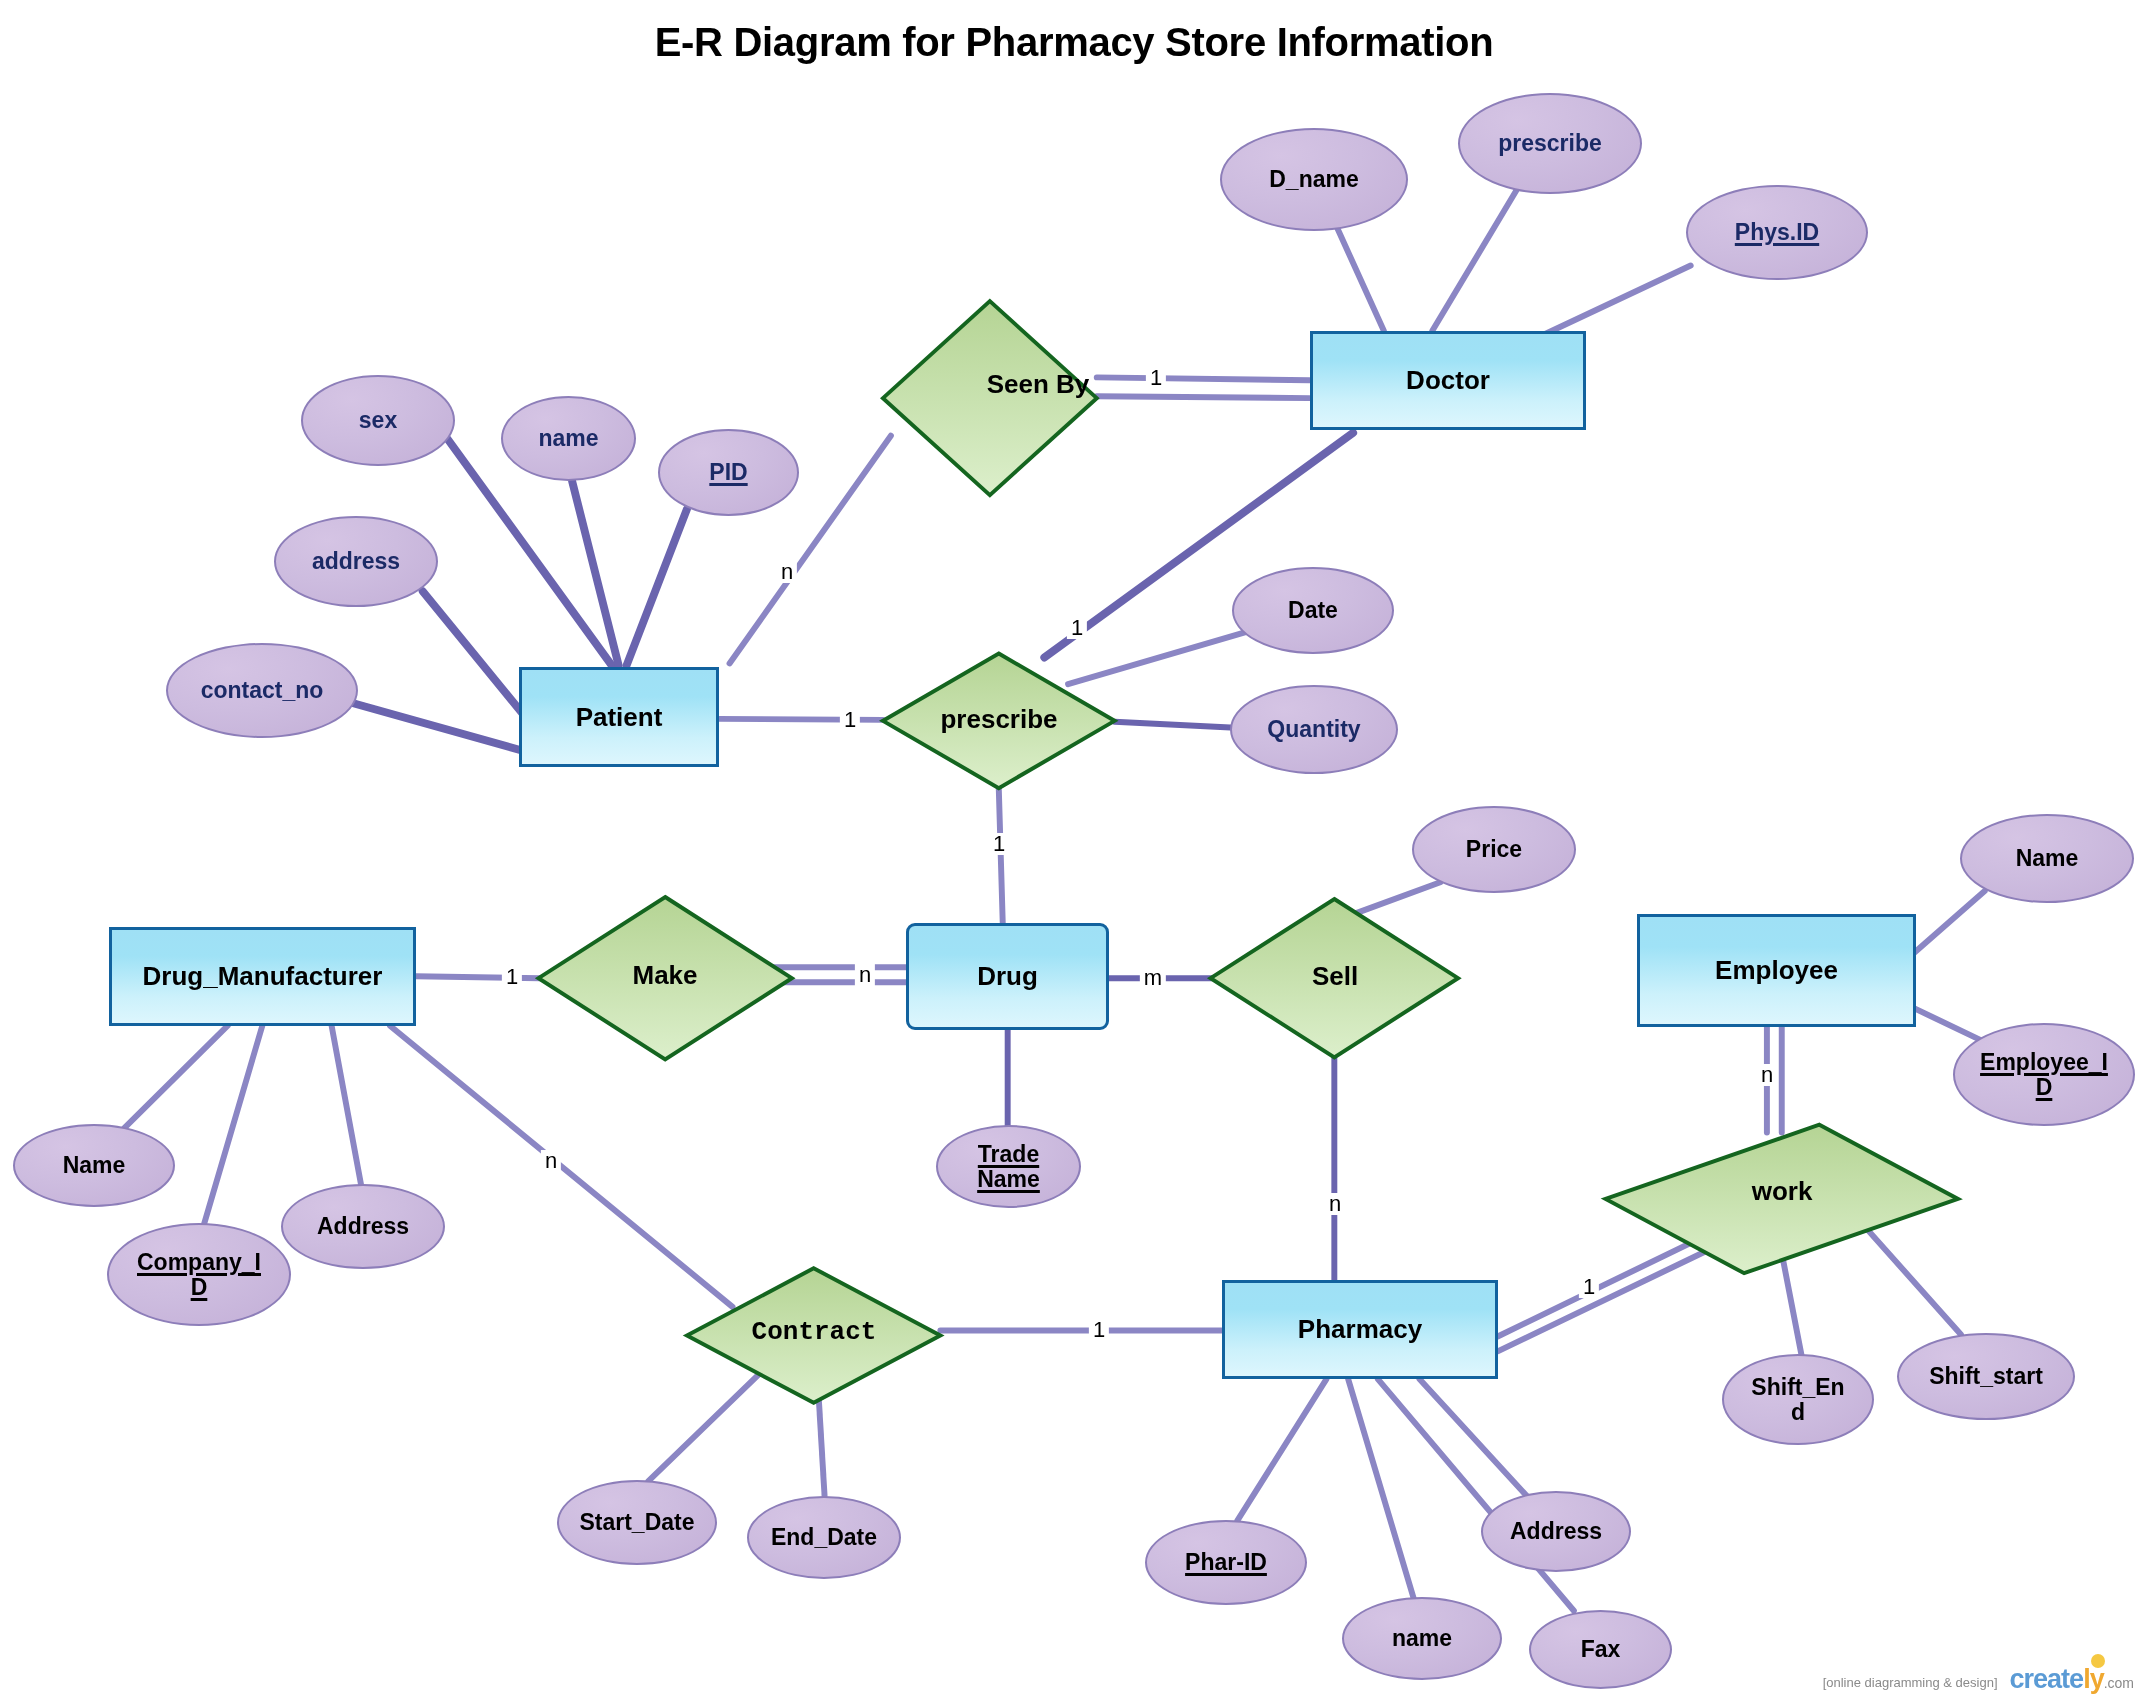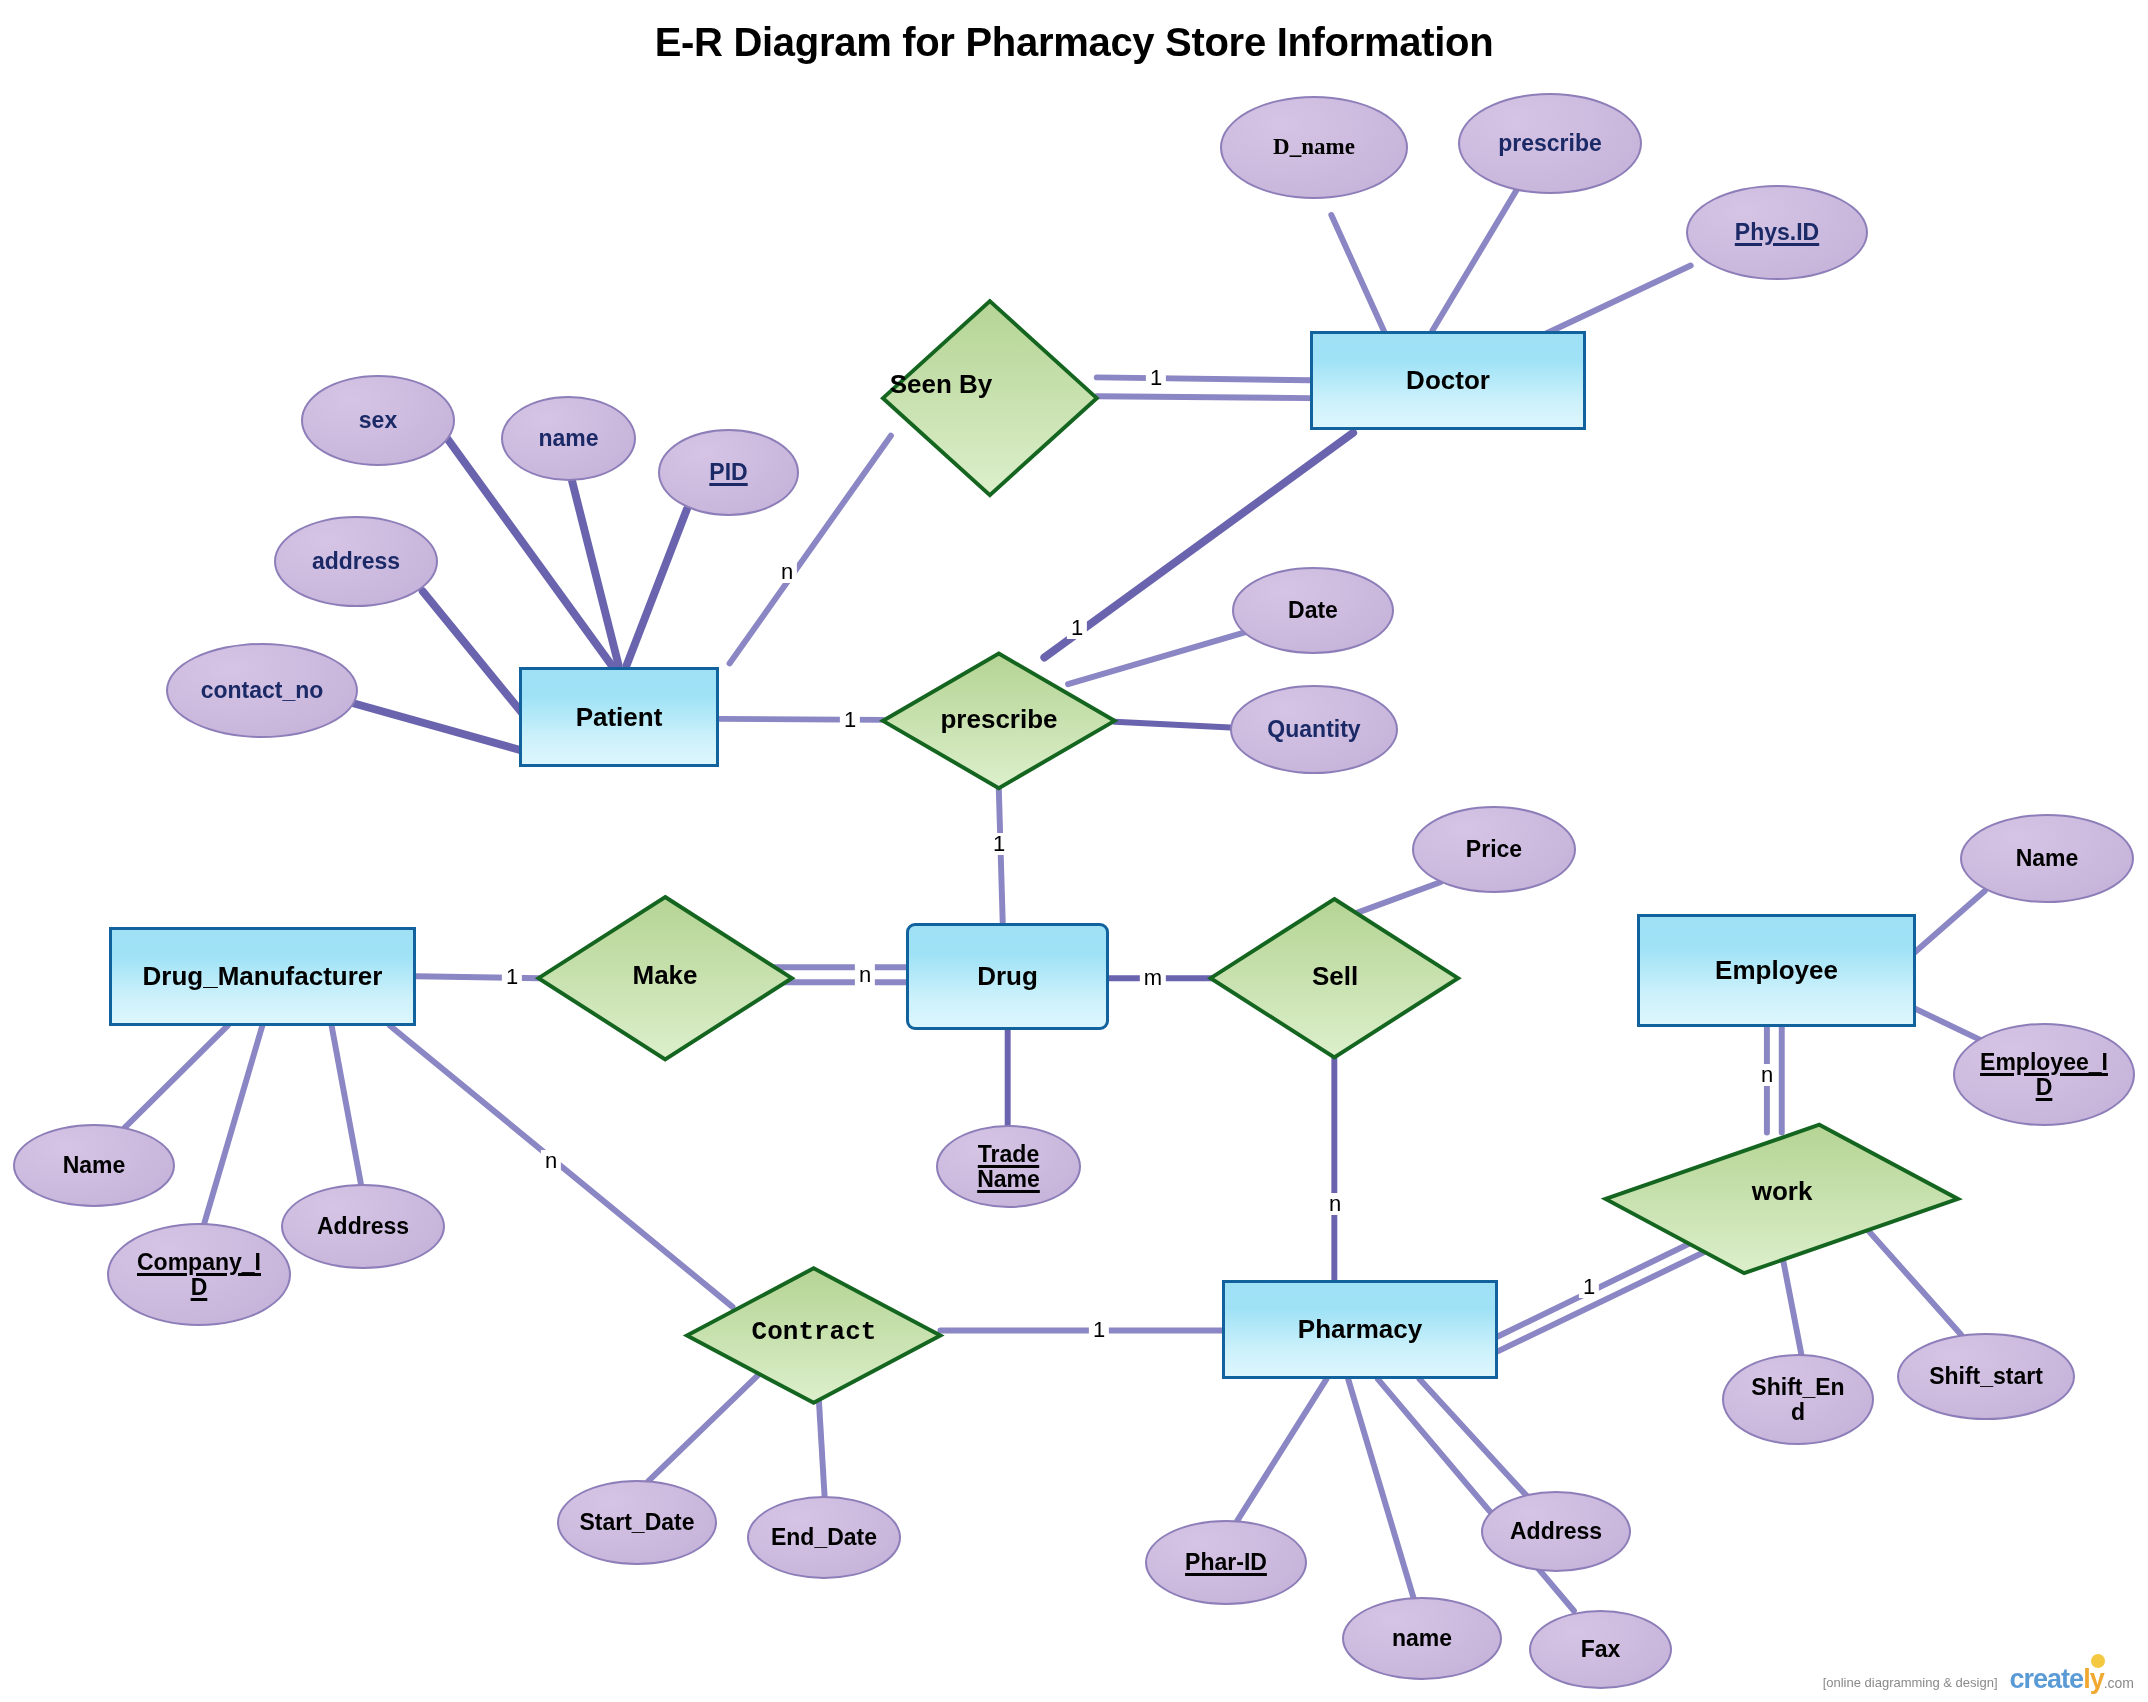--- a/index.html
+++ b/index.html
@@ -220,21 +220,21 @@
 <div class="node entity" style="left:906px; top:923px; width:203px; height:107px;border-radius:9px;">
   <span>Drug</span>
 </div>
 <div class="node entity" style="left:1222px; top:1280px; width:276px; height:99px;">
   <span>Pharmacy</span>
 </div>
 <div class="node entity" style="left:1637px; top:914px; width:279px; height:113px;">
   <span>Employee</span>
 </div>
 
-<div class="rel-label" style="left:941px; top:384px;">Seen By</div>
+<div class="rel-label" style="left:1038px; top:384px;">Seen By</div>
 <div class="rel-label" style="left:999px; top:719px;">prescribe</div>
 <div class="rel-label" style="left:665px; top:975px;">Make</div>
 <div class="rel-label" style="left:1335px; top:976px;">Sell</div>
 <div class="rel-label" style="left:814px; top:1332px;font-family:Liberation Mono, monospace;">Contract</div>
 <div class="rel-label" style="left:1782px; top:1191px;">work</div>
 
 <div class="node attr navy" style="left:301px; top:375px; width:154px; height:91px;">
   <span>sex</span>
 </div>
 <div class="node attr navy" style="left:501px; top:396px; width:135px; height:85px;">
@@ -243,21 +243,21 @@
 <div class="node attr navy" style="left:658px; top:429px; width:141px; height:87px;">
   <span class="u">PID</span>
 </div>
 <div class="node attr navy" style="left:274px; top:516px; width:164px; height:91px;">
   <span>address</span>
 </div>
 <div class="node attr navy" style="left:166px; top:643px; width:192px; height:95px;">
   <span>contact_no</span>
 </div>
 
-<div class="node attr" style="left:1220px; top:96px; width:188px; height:103px;font-family:Liberation Serif, serif;">
+<div class="node attr" style="left:1220px; top:128px; width:188px; height:103px;">
   <span>D_name</span>
 </div>
 <div class="node attr navy" style="left:1458px; top:93px; width:184px; height:101px;">
   <span>prescribe</span>
 </div>
 <div class="node attr navy" style="left:1686px; top:185px; width:182px; height:95px;">
   <span class="u">Phys.ID</span>
 </div>
 
 <div class="node attr" style="left:1232px; top:567px; width:162px; height:87px;text-align:center;">

